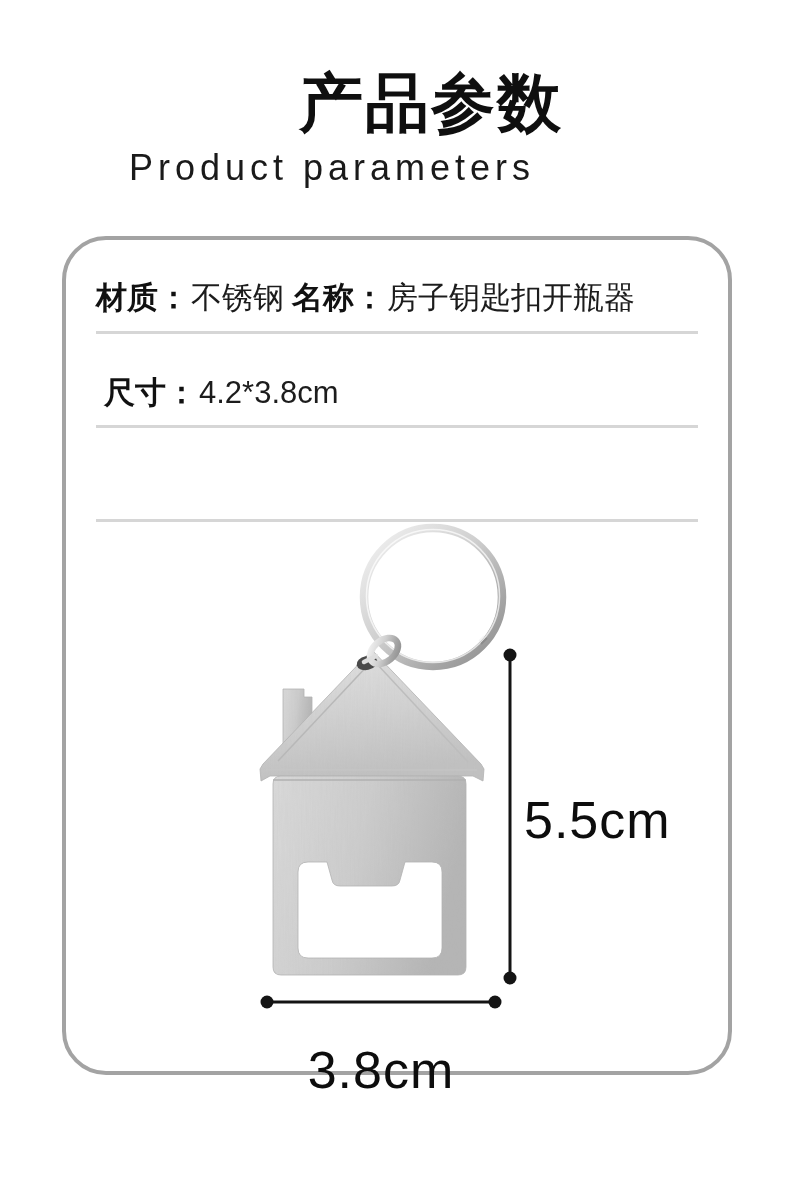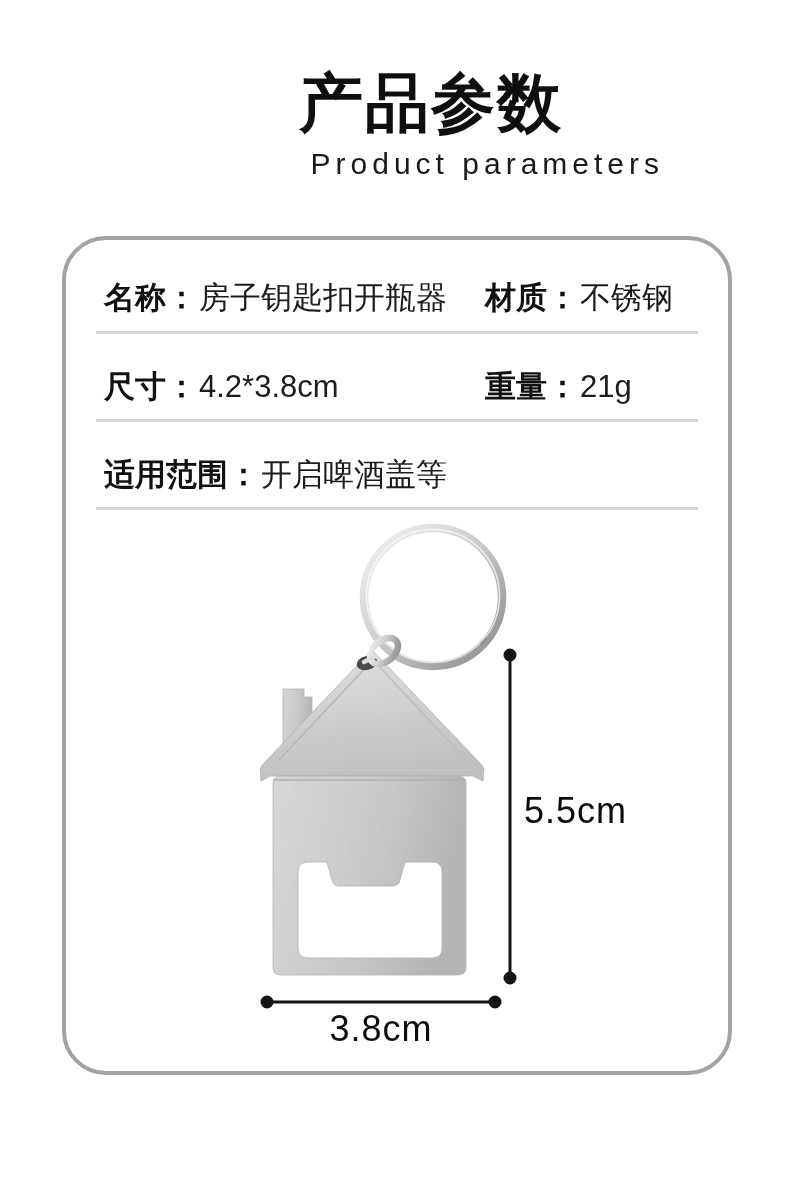--- a/index.html
+++ b/index.html
@@ -6,81 +6,73 @@
   body{
     width:790px;height:1187px;position:relative;overflow:hidden;
     background:#ffffff;color:#111;
     font-family:"Liberation Sans", sans-serif;
   }
   .page-title{
     position:absolute;top:60px;left:0;width:790px;text-align:center;
     font-size:64px;font-weight:900;letter-spacing:2px;color:#0f0f0f;padding-left:36px;
   }
   .page-subtitle{
-    position:absolute;top:147px;left:0;width:664px;text-align:right;
-    font-size:30px;font-weight:400;letter-spacing:5px;color:#1a1a1a;
+    position:absolute;top:147px;left:0;width:664px;text-align:center;
+    font-size:36px;font-weight:400;letter-spacing:5px;color:#1a1a1a;
   }
   .spec-card{
     position:absolute;left:62px;top:236px;width:662px;height:831px;
     border:4px solid #a3a3a3;border-radius:44px;background:#ffffff;
   }
   .spec-rows{position:absolute;left:30px;top:0;width:602px;}
   .spec-row{
     position:relative;display:flex;border-bottom:3px solid #d6d6d6;
     font-size:31px;
   }
   .spec-row.r1{height:91px;align-items:flex-end;padding-bottom:12px;box-sizing:content-box;}
   .spec-row.r1{height:79px;} 
-  .spec-row.r2,.spec-row.r3{height:65px;padding-top:20px;align-items:center;}
+  .spec-row.r2,.spec-row.r3{height:65px;padding-top:26px;align-items:center;}
   .pair{display:flex;align-items:baseline;white-space:nowrap;}
   .pair.left{width:381px;flex:none;padding-left:8px;}
   .pair.right{flex:none;}
   .spec-label{font-weight:700;color:#111;}
   .spec-value{font-weight:400;color:#1c1c1c;margin-left:2px;}
   .figure-svg{position:absolute;left:230px;top:500px;width:310px;height:520px;}
-  .dim-label{position:absolute;font-size:36px;font-weight:400;color:#0d0d0d;letter-spacing:1px;}
+  .dim-label{position:absolute;font-size:52px;font-weight:400;color:#0d0d0d;letter-spacing:1px;}
   .dim-label.height{left:524px;top:790px;}
-  .dim-label.width{left:281px;top:1008px;width:200px;text-align:center;}
+  .dim-label.width{left:281px;top:1040px;width:200px;text-align:center;}
 </style>
 </head>
 <body>
 
 <div class="page-title">产品参数</div>
 <div class="page-subtitle">Product parameters</div>
 
 <div class="spec-card">
   <div class="spec-rows">
 
     <div class="spec-row r1">
+      <div class="pair right">
+        <span class="spec-label">材质：</span>
+        <span class="spec-value">不锈钢</span>
+      </div>
       <div class="pair left">
         <span class="spec-label">名称：</span>
         <span class="spec-value">房子钥匙扣开瓶器</span>
-      </div>
-      <div class="pair right">
-        <span class="spec-label">材质：</span>
-        <span class="spec-value">不锈钢</span>
       </div>
     </div>
 
     <div class="spec-row r2">
       <div class="pair left">
         <span class="spec-label">尺寸：</span>
         <span class="spec-value">4.2*3.8cm</span>
       </div>
-      <div class="pair right">
-        <span class="spec-label">重量：</span>
-        <span class="spec-value">21g</span>
-      </div>
     </div>
 
     <div class="spec-row r3">
-      <div class="pair left">
-        <span class="spec-label">适用范围：</span>
-        <span class="spec-value">开启啤酒盖等</span>
-      </div>
     </div>
 
   </div>
 </div>
 
 <svg class="figure-svg" viewBox="0 0 310 520" aria-hidden="true">
   <defs>
     <linearGradient id="gRing" x1="0" y1="0" x2="1" y2="1">
       <stop offset="0" stop-color="#f4f4f4"></stop>
       <stop offset="0.45" stop-color="#cfcfcf"></stop>

